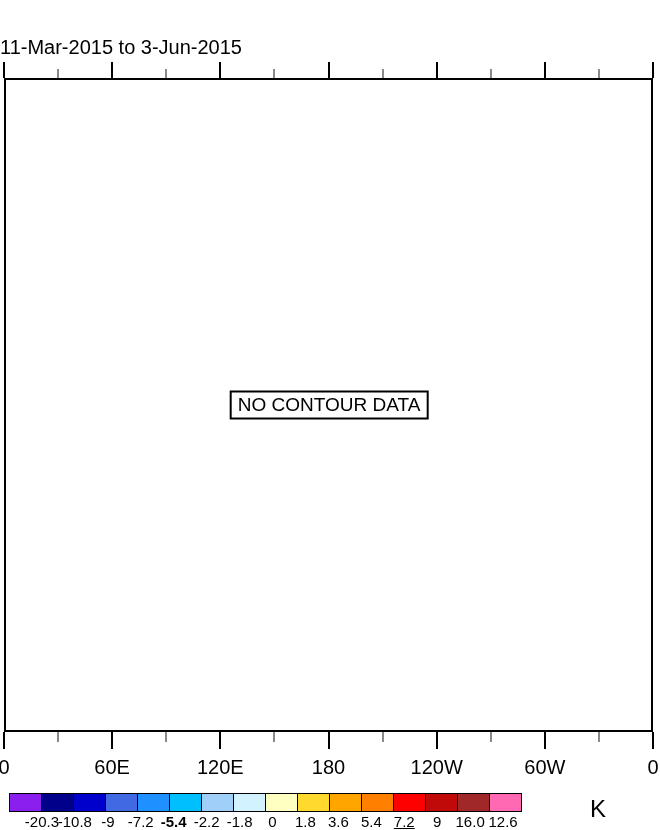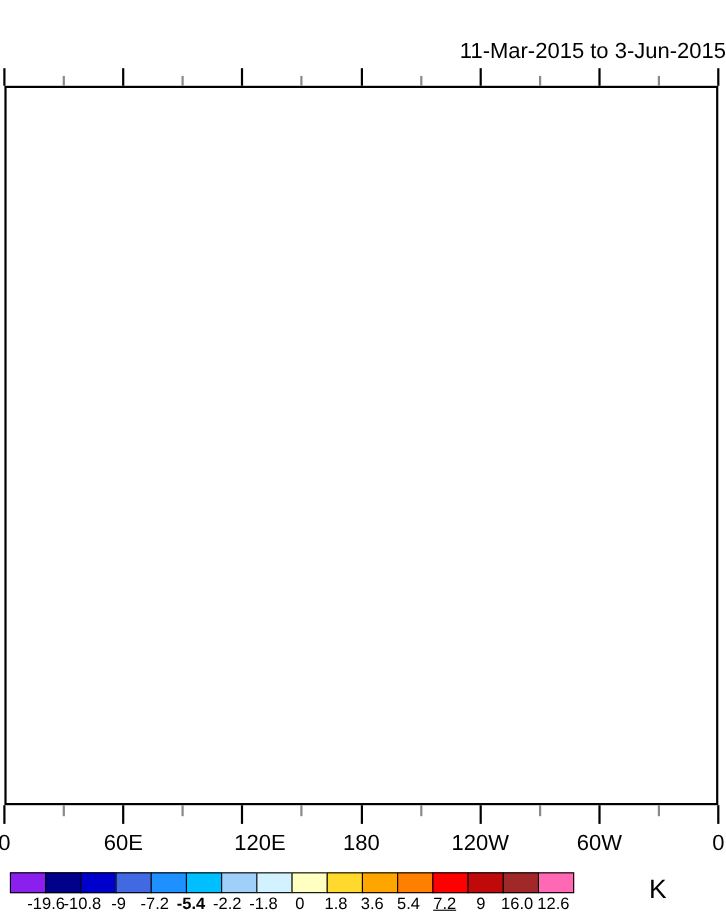--- a/index.html
+++ b/index.html
@@ -5,21 +5,21 @@
   html,body{margin:0;padding:0;background:#fff;}
   #canvas{
     position:relative;width:660px;height:830px;background:#ffffff;
     font-family:"Liberation Sans",sans-serif;color:#000;overflow:hidden;
   }
   .title{
     position:absolute;left:0;top:2px;width:100%;text-align:center;
     font-size:28px;line-height:32px;font-weight:400;
   }
   .subtitle{
-    position:absolute;left:0;top:36px;width:100%;text-align:right;
+    position:absolute;left:0;top:36px;width:100%;text-align:left;
     font-size:20px;line-height:22px;
   }
   .plot-frame{
     position:absolute;left:4px;top:78px;width:649px;height:654px;
     border:2px solid #000;box-sizing:border-box;background:#fff;
   }
   .axis-overlay{
     position:absolute;left:4px;top:78px;width:649px;height:654px;
     pointer-events:none;
   }
@@ -87,25 +87,26 @@
       <div class="tick minor minor-top" style="left: 41.6667%;"></div>
       <div class="tick minor minor-bottom" style="left: 41.6667%;"></div>
       <div class="tick minor minor-top" style="left: 58.3333%;"></div>
       <div class="tick minor minor-bottom" style="left: 58.3333%;"></div>
       <div class="tick minor minor-top" style="left: 75%;"></div>
       <div class="tick minor minor-bottom" style="left: 75%;"></div>
       <div class="tick minor minor-top" style="left: 91.6667%;"></div>
       <div class="tick minor minor-bottom" style="left: 91.6667%;"></div>
     </div>
 
+  <div class="nodata-box">NO CONTOUR DATA</div>
 
   <div class="xlabels">
       <div class="xlabel" style="left: 0%;">0</div>
       <div class="xlabel" style="left: 16.6667%;">60E</div>
-      <div class="xlabel" style="left: 33.3333%; margin-left: 16px;">120E</div>
+      <div class="xlabel" style="left: 33.3333%;">120E</div>
       <div class="xlabel" style="left: 50%;">180</div>
       <div class="xlabel" style="left: 66.6667%;">120W</div>
       <div class="xlabel" style="left: 83.3333%;">60W</div>
       <div class="xlabel" style="left: 100%;">0</div>
     </div>
 
   <div class="colorbar">
       <div class="cbar-cell" style="background: rgb(139, 31, 238);"></div>
       <div class="cbar-cell" style="background: rgb(0, 0, 139);"></div>
       <div class="cbar-cell" style="background: rgb(0, 0, 205);"></div>
@@ -117,21 +118,21 @@
       <div class="cbar-cell" style="background: rgb(255, 255, 194);"></div>
       <div class="cbar-cell" style="background: rgb(255, 217, 46);"></div>
       <div class="cbar-cell" style="background: rgb(255, 165, 0);"></div>
       <div class="cbar-cell" style="background: rgb(255, 127, 0);"></div>
       <div class="cbar-cell" style="background: rgb(255, 0, 0);"></div>
       <div class="cbar-cell" style="background: rgb(192, 10, 10);"></div>
       <div class="cbar-cell" style="background: rgb(160, 40, 40);"></div>
       <div class="cbar-cell" style="background: rgb(255, 105, 180);"></div>
     </div>
   <div class="cbar-labels">
-      <div class="cbar-label" style="left: 6.25%;">-19.6</div>
+      <div class="cbar-label" style="left: 6.25%;">-20.3</div>
       <div class="cbar-label" style="left: 12.5%;">-10.8</div>
       <div class="cbar-label" style="left: 18.75%;">-9</div>
       <div class="cbar-label" style="left: 25%;">-7.2</div>
       <div class="cbar-label" style="left: 31.25%; font-weight: bold;">-5.4</div>
       <div class="cbar-label" style="left: 37.5%;">-2.2</div>
       <div class="cbar-label" style="left: 43.75%;">-1.8</div>
       <div class="cbar-label" style="left: 50%;">0</div>
       <div class="cbar-label" style="left: 56.25%;">1.8</div>
       <div class="cbar-label" style="left: 62.5%;">3.6</div>
       <div class="cbar-label" style="left: 68.75%;">5.4</div>

